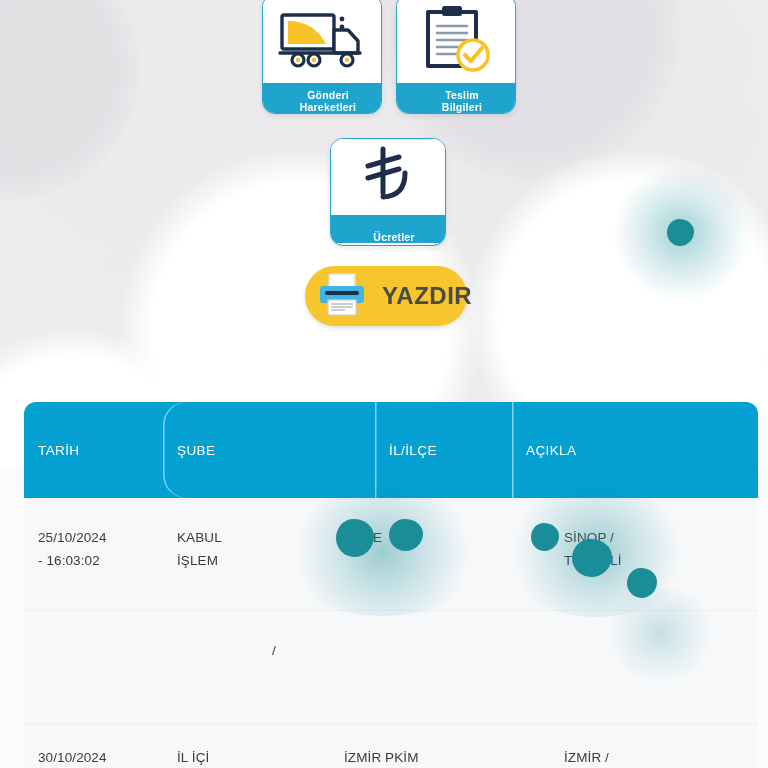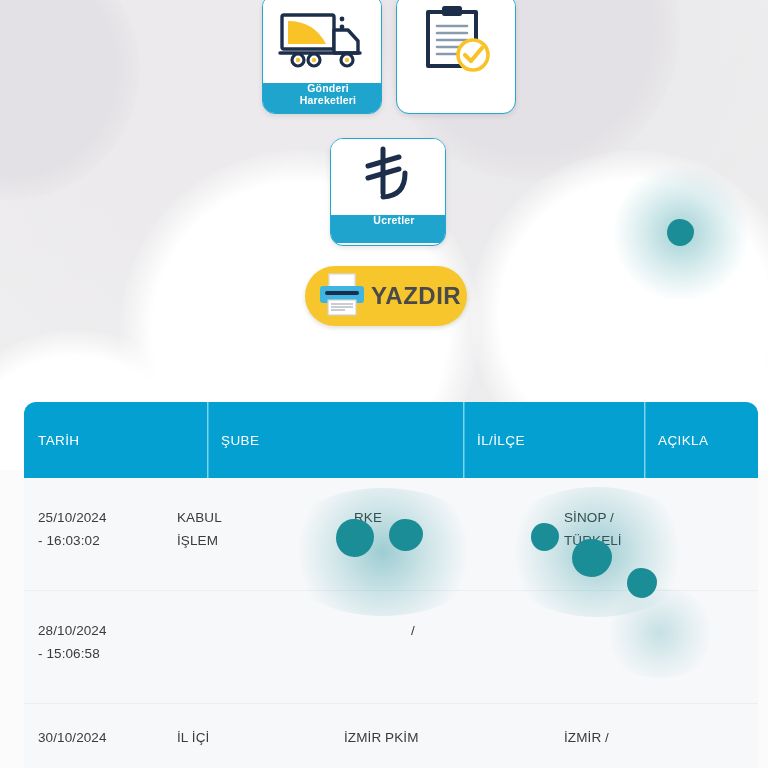--- a/index.html
+++ b/index.html
@@ -20,43 +20,43 @@
   .bokg{background:radial-gradient(circle,rgba(226,224,228,.9) 0 58%,rgba(226,224,228,0) 74%);}
 
   
   #cards{position:absolute;left:0;top:0;width:768px;}
   .card{position:absolute;border-radius:13px;background:#fff;
         border:1.6px solid #22a7cf;overflow:hidden;
         box-shadow:0 2px 5px rgba(60,70,90,.13);}
   .card .pic{height:calc(100% - 30px);display:flex;align-items:center;justify-content:center;background:#fff;}
   .card .lab{height:30px;background:#1fa5cd;color:#fff;font-size:10.5px;font-weight:700;
              line-height:11.5px;display:flex;flex-direction:column;align-items:center;
-             justify-content:flex-start;letter-spacing:.2px;text-align:center;padding-left:12px;}
+             justify-content:flex-end;letter-spacing:.2px;text-align:center;padding-left:12px;}
   #card-gonderi{left:262px;top:-6px;width:118px;height:118px;}
   #card-teslim{left:396px;top:-6px;width:118px;height:118px;}
   #card-ucret{left:330px;top:138px;width:114px;height:106px;}
   #card-ucret .lab{height:28px;}
 
   
   #yazdir{position:absolute;left:305px;top:266px;width:162px;height:60px;
           background:#f6c62c;border-radius:30px;display:flex;align-items:center;
           box-shadow:0 2px 4px rgba(80,70,20,.18);}
-  #yazdir .ptxt{color:#4a4a4a;font-size:24px;font-weight:800;letter-spacing:.5px;margin-left:4px;}
+  #yazdir .ptxt{color:#4a4a4a;font-size:24px;font-weight:800;letter-spacing:.5px;margin-left:15px;}
 
   
   #table{position:absolute;left:24px;top:402px;width:734px;}
-  #thead{display:flex;background:#03a0d1;border-radius:12px 12px 0 0;height:76px;overflow:hidden;gap:44px;}
+  #thead{display:flex;background:#03a0d1;border-radius:12px 12px 0 0;height:96px;overflow:hidden;}
   .th{color:#fff;font-size:13.5px;letter-spacing:.4px;display:flex;align-items:center;
       padding-left:14px;box-sizing:border-box;box-shadow:inset 1.5px 0 0 #7fd3ea;white-space:nowrap;}
   .th:first-child{box-shadow:none;}
   .trow{display:flex;background:#f7f8fa;height:113px;box-sizing:border-box;
         border-bottom:1px solid #eceef1;}
   .td{font-size:13.5px;color:#3b3b3d;padding:28px 0 0 14px;box-sizing:border-box;
       line-height:23px;letter-spacing:.1px;white-space:pre-line;}
-  .c0{width:139px;} .c1{width:153px;} .c2{width:212px;} .c3{width:137px;} .c4{width:93px;}
+  .c0{width:139px;} .c1{width:153px;} .c2{width:212px;border-radius:23px;} .c3{width:137px;} .c4{width:93px;}
 
   
   #blobs{position:absolute;inset:0;pointer-events:none;}
   .halo{position:absolute;border-radius:50%;
         background:radial-gradient(circle,rgba(22,140,150,.40) 0%,rgba(22,140,150,.17) 38%,rgba(22,140,150,0) 70%);}
   .dot{position:absolute;border-radius:46% 54% 52% 48%/50% 46% 54% 50%;background:#1a8d96;}
 </style>
 </head>
 <body>
 
@@ -106,20 +106,24 @@
           <path d="M19 22 h30"></path>
             <path d="M19 29 h30"></path>
             <path d="M19 36 h30"></path>
           <path d="M19 43 h30"></path>
             <path d="M19 50 h20"></path>
         </g>
         <circle cx="55" cy="51" r="15" fill="#fff" stroke="#f9c328" stroke-width="3.6"></circle>
         <path d="M47 51 l6 6 l11 -13" fill="none" stroke="#f9c328" stroke-width="4.2" stroke-linecap="round" stroke-linejoin="round"></path>
       </svg>
     </div>
+    <div class="lab">
+      <span>Teslim</span>
+      <span>Bilgileri</span>
+    </div>
   </div>
 
   <div class="card" id="card-ucret">
     <div class="pic">
       <svg width="60" height="64" viewBox="0 0 60 64">
         <g fill="none" stroke="#1c2e4a" stroke-width="5" stroke-linecap="round">
           <path d="M25 4 v44"></path>
           <path d="M10 21 L41 12"></path>
           <path d="M10 33 L41 24"></path>
           <path d="M25 52 q22 -1 22 -24"></path>
@@ -164,22 +168,20 @@
 - 16:03:02</div>
     <div class="td c1">KABUL
 İŞLEM</div>
     <div class="td c2" style="padding-left:38px;">RKE</div>
     <div class="td c3" style="padding-left:36px;">SİNOP /
 TÜRKELİ</div>
     <div class="td c4"></div>
   </div>
 
   <div class="trow">
-    <div class="td c0">28/10/2024
-- 15:06:58</div>
     <div class="td c2"></div>
     <div class="td c3" style="padding-left:36px;">/</div>
     <div class="td c4"></div>
   </div>
 
   <div class="trow">
     <div class="td c0" style="padding-top:22px;">30/10/2024</div>
     <div class="td c1" style="padding-top:22px;">İL İÇİ</div>
     <div class="td c2" style="padding-top:22px;padding-left:28px;">İZMİR PKİM</div>
     <div class="td c3" style="padding-top:22px;padding-left:36px;">İZMİR /</div>

